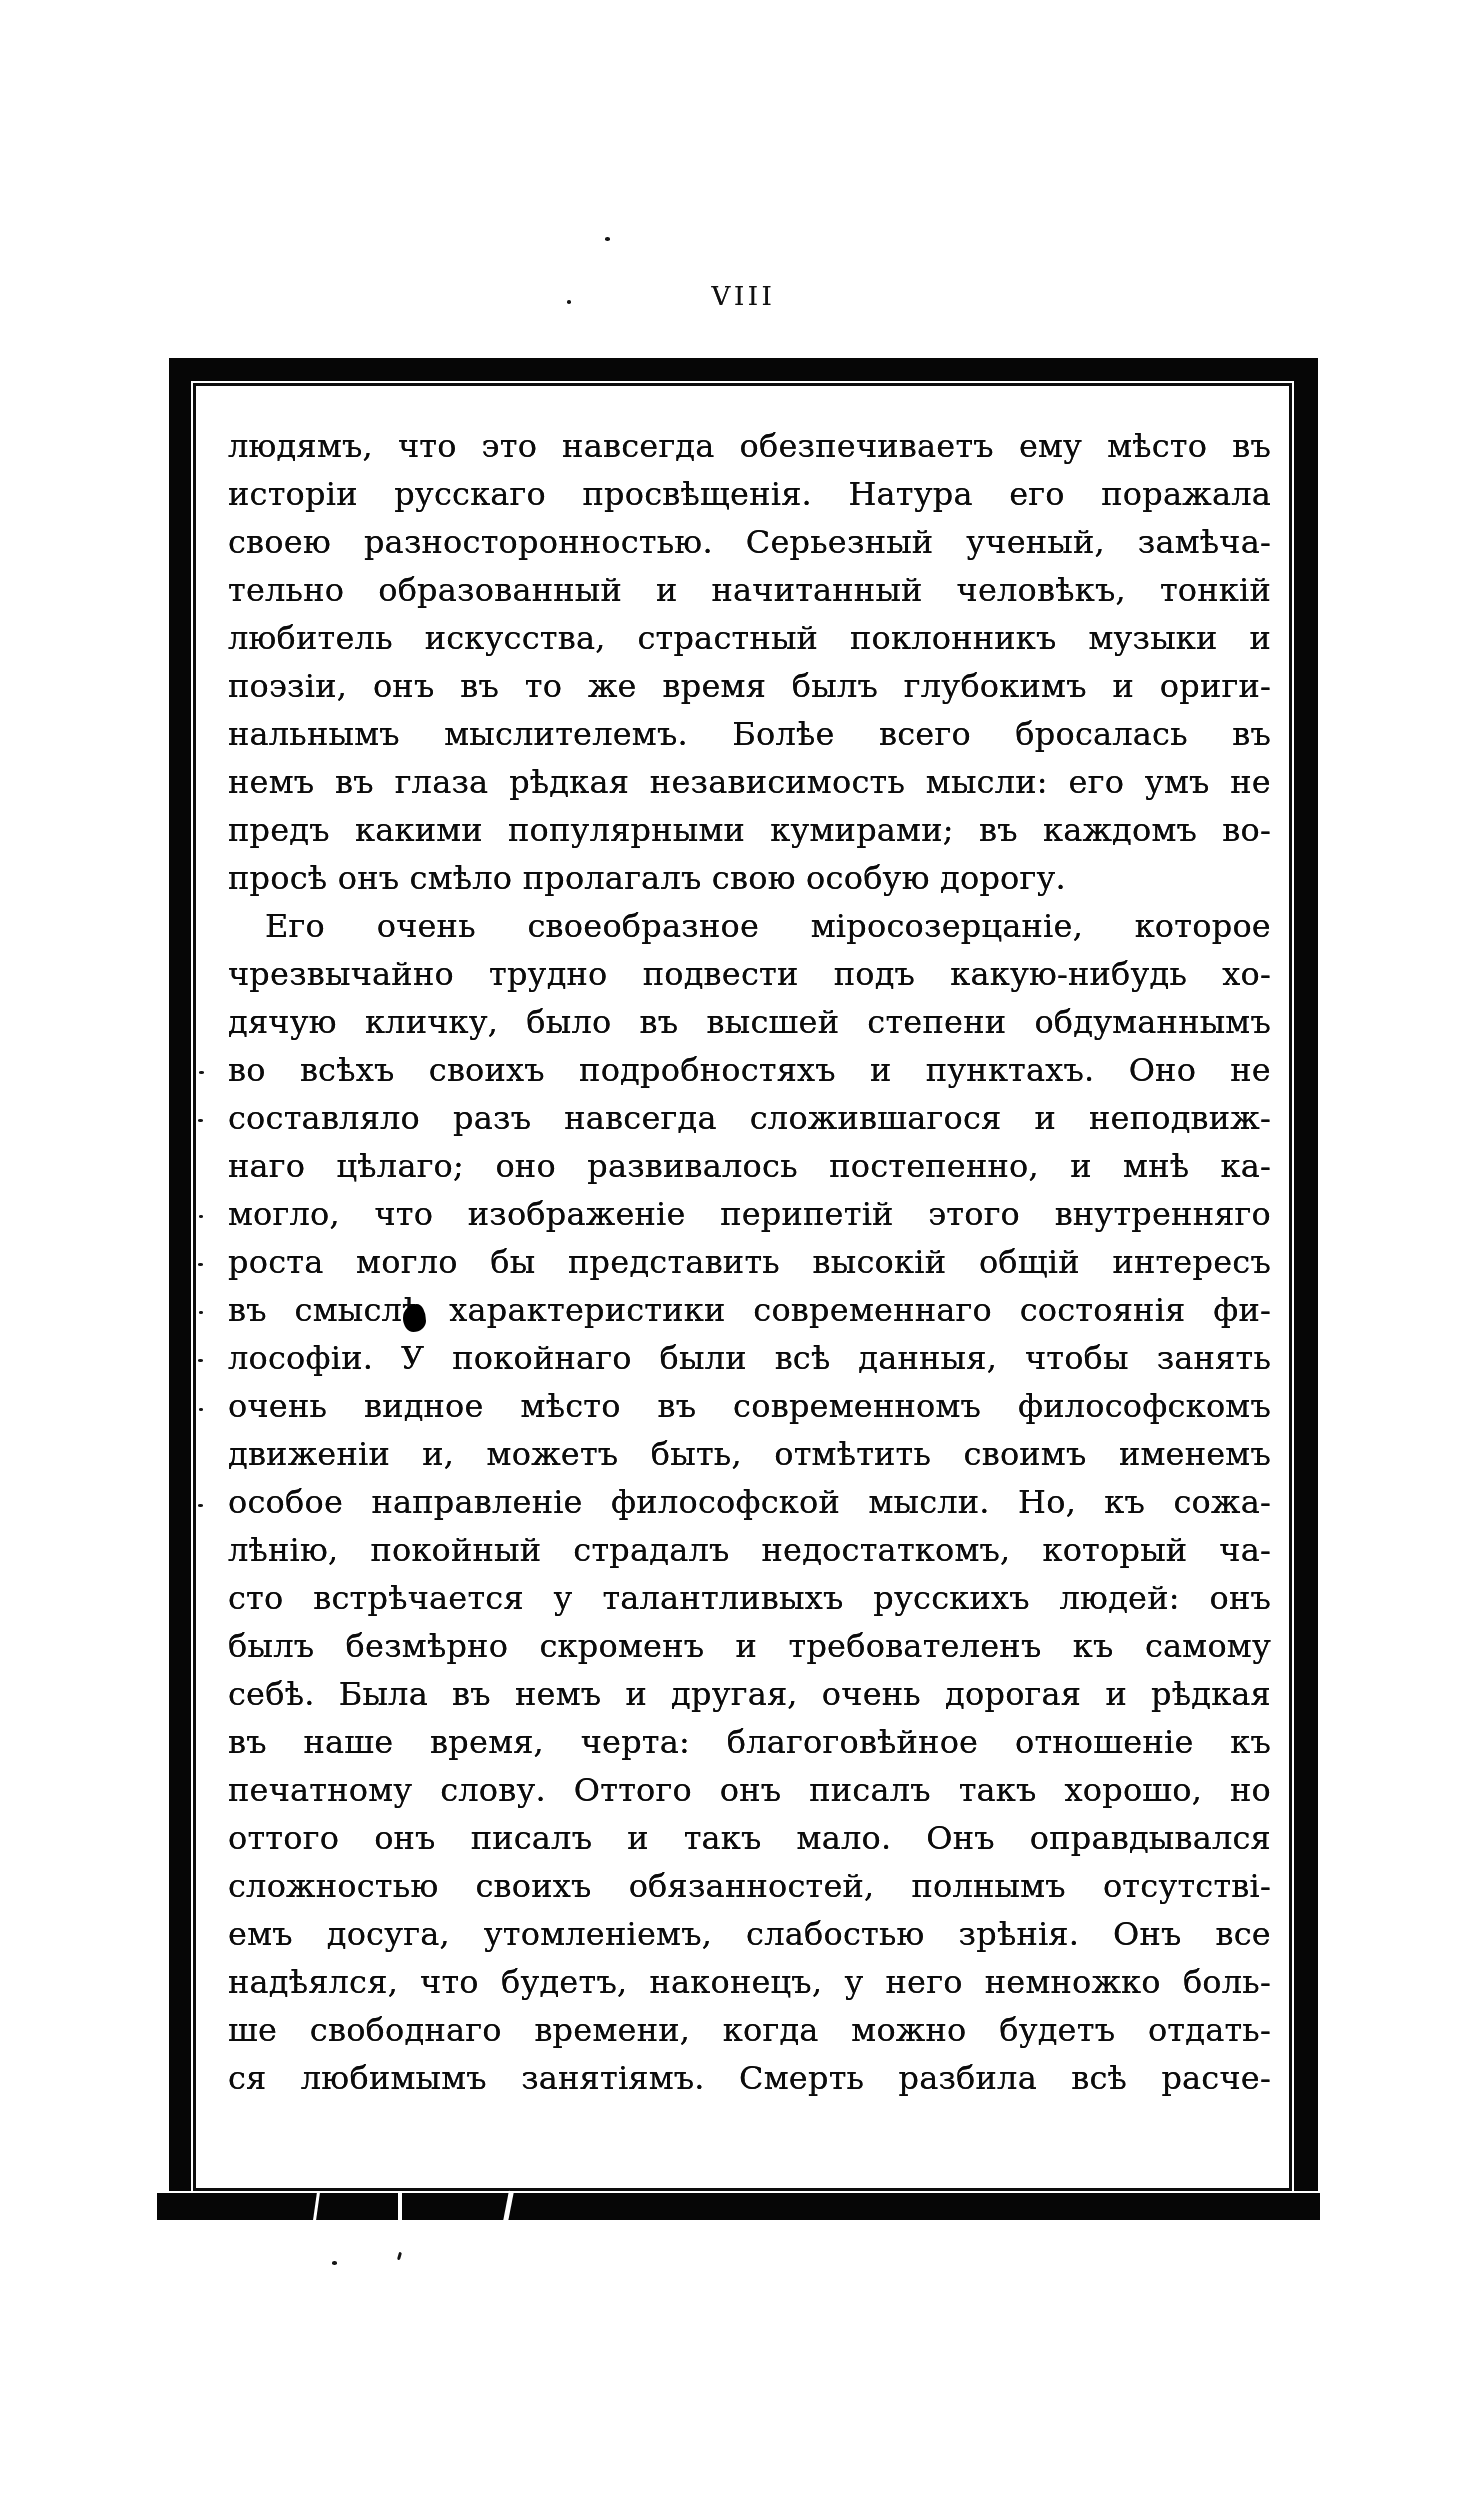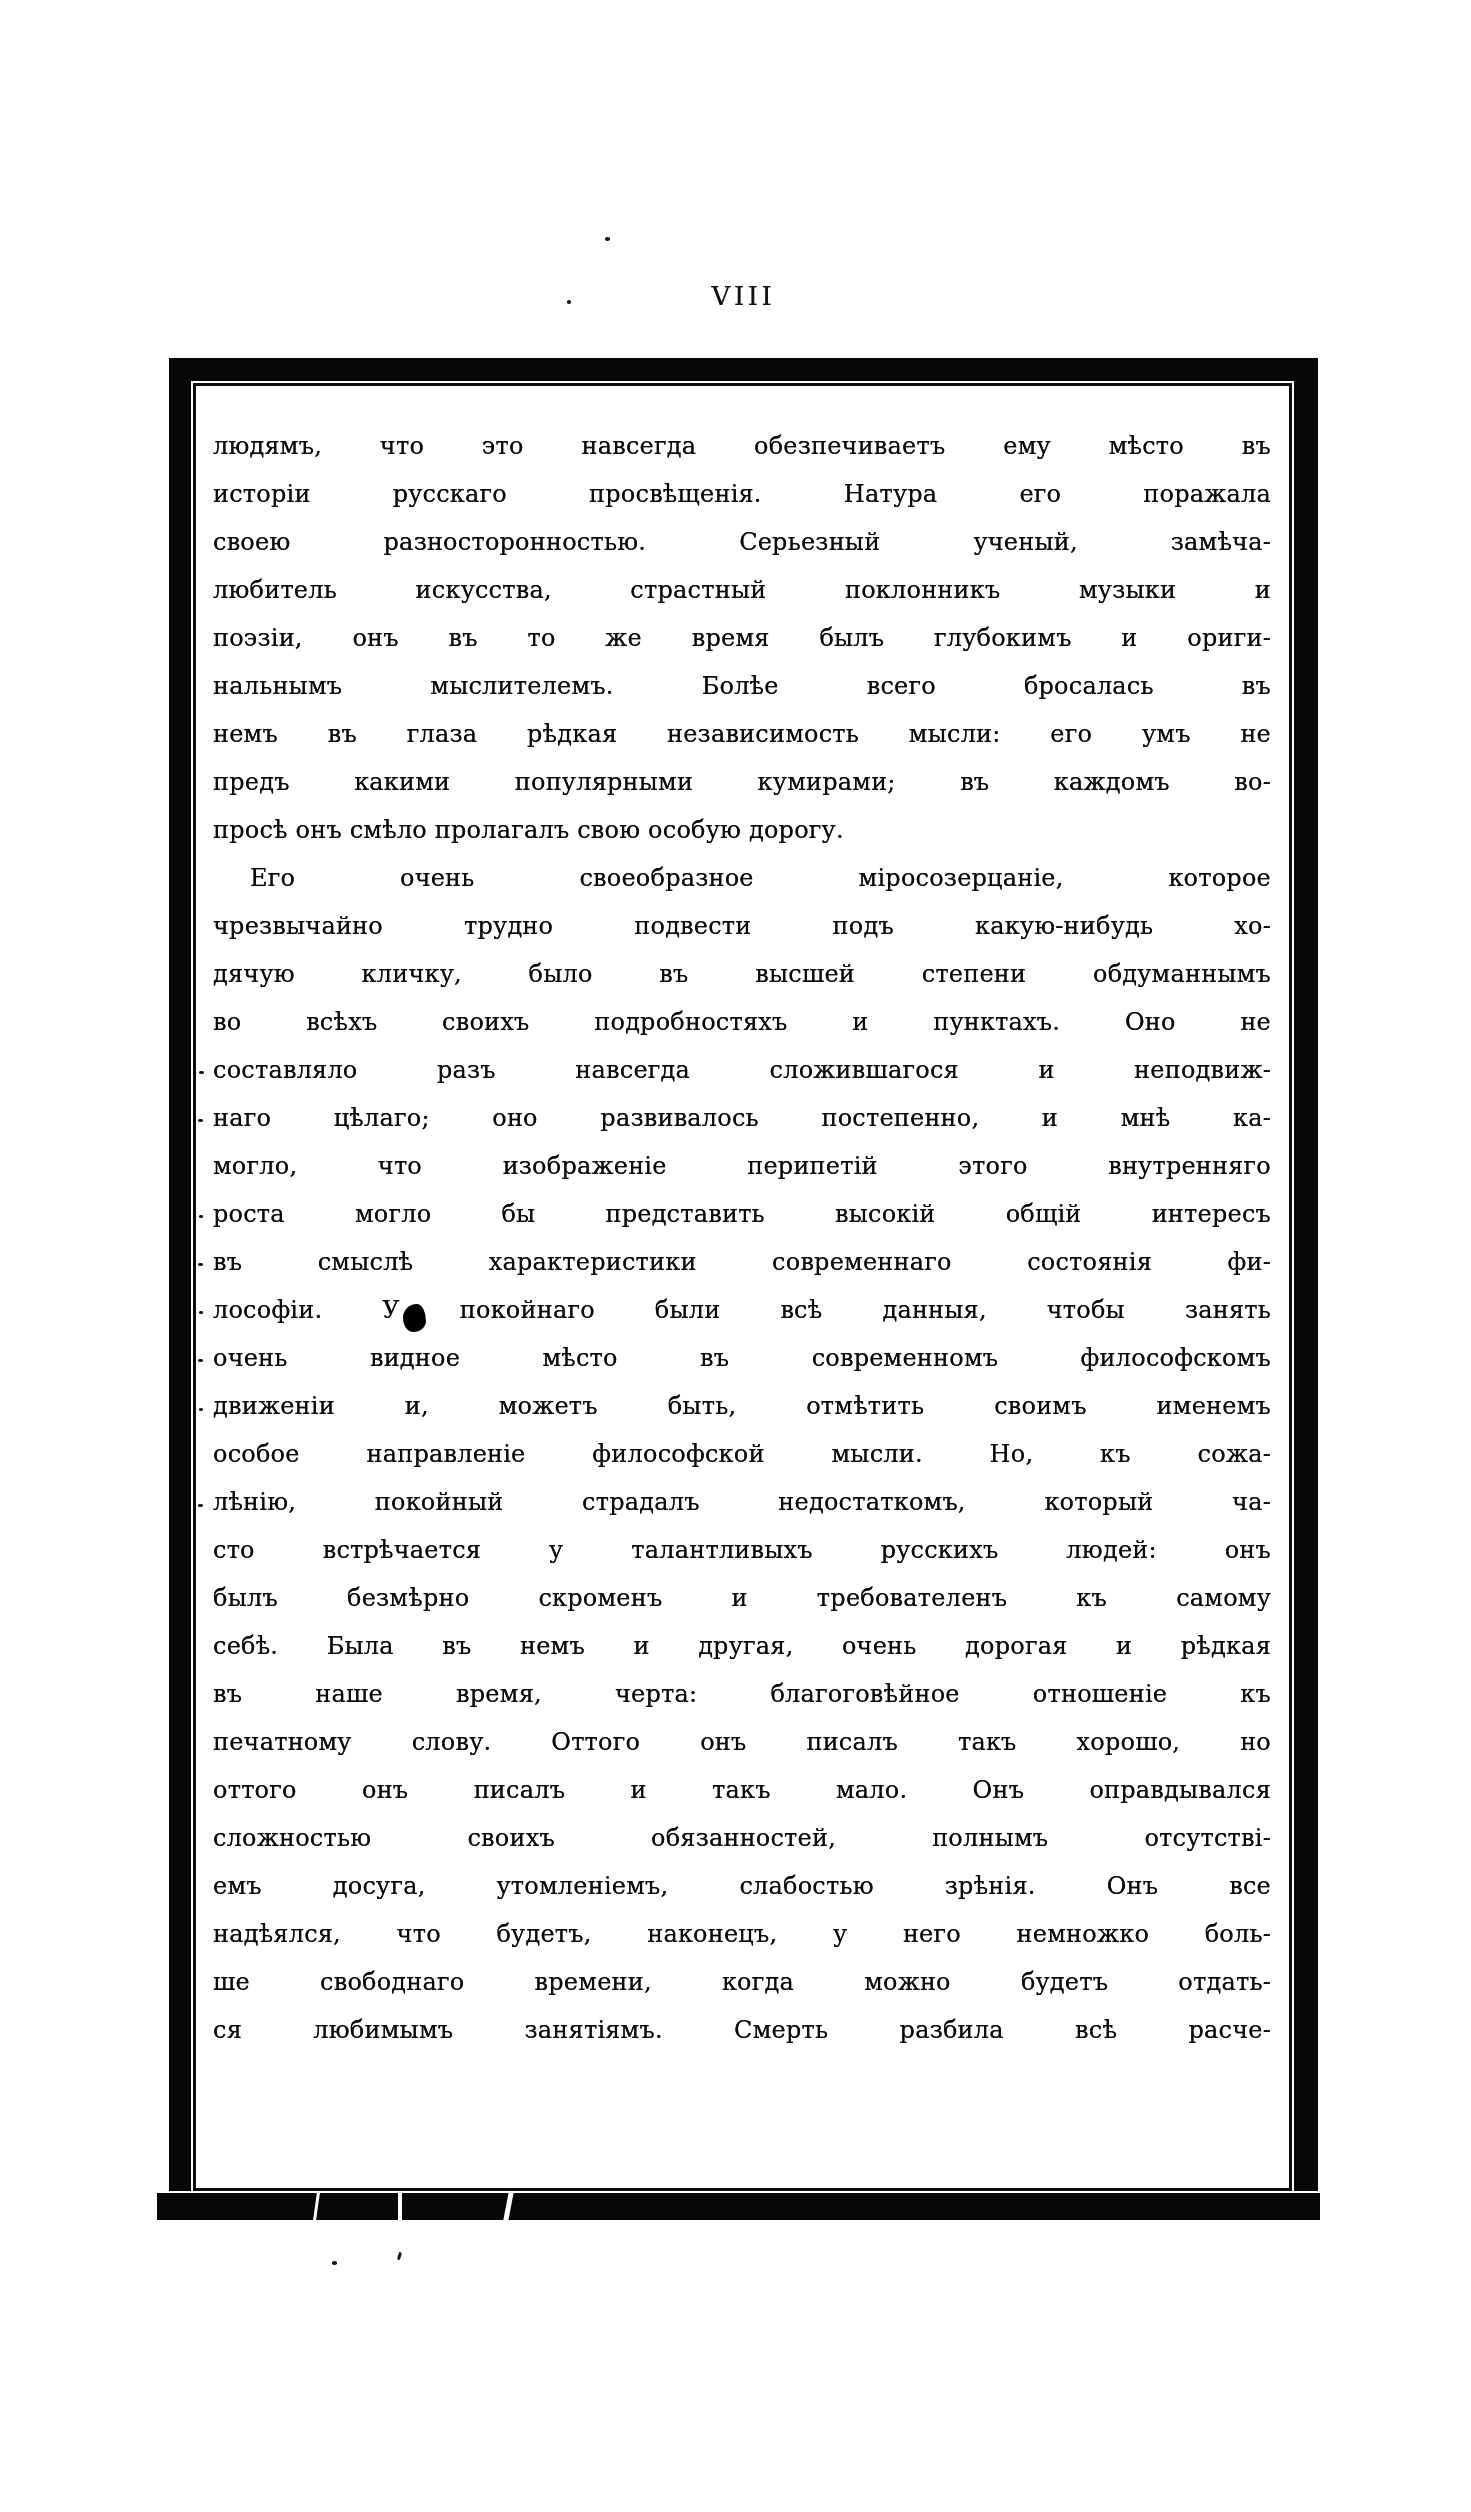--- a/index.html
+++ b/index.html
@@ -47,22 +47,22 @@
     bottom: 0;
     border: 3.6px solid #0d0d0d;
     pointer-events: none;
   }
   
   .textblock {
     position: absolute;
     left: 0;
     top: 0;
     right: 0;
-    padding: 41px 23px 0 22px;
-    font-size: 24px;
+    padding: 41px 23px 0 37px;
+    font-size: 32px;
     line-height: 48px;
     text-shadow: 0 0 0.6px rgba(0,0,0,.8);
     letter-spacing: 0.2px;
   }
   .text-line {
     text-align: justify;
     text-align-last: justify;
   }
   .para1 .text-line:last-child { text-align-last: left; }
   .para2 .text-line:first-child { text-indent: 37px; }
@@ -106,20 +106,21 @@
 
 <div class="pagenum">VIII</div>
 
 <div class="frame">
   <div class="keyline"></div>
   <div class="textblock">
     <div class="para para1">
         <div class="text-line">людямъ, что это навсегда обезпечиваетъ ему мѣсто въ</div>
         <div class="text-line">исторіи русскаго просвѣщенія. Натура его поражала</div>
         <div class="text-line">своею разносторонностью. Серьезный ученый, замѣча-</div>
+        <div class="text-line">тельно образованный и начитанный человѣкъ, тонкій</div>
         <div class="text-line">любитель искусства, страстный поклонникъ музыки и</div>
         <div class="text-line">поэзіи, онъ въ то же время былъ глубокимъ и ориги-</div>
         <div class="text-line">нальнымъ мыслителемъ. Болѣе всего бросалась въ</div>
         <div class="text-line">немъ въ глаза рѣдкая независимость мысли: его умъ не</div>
         <div class="text-line">предъ какими популярными кумирами; въ каждомъ во-</div>
         <div class="text-line">просѣ онъ смѣло пролагалъ свою особую дорогу.</div>
       </div>
     <div class="para para2">
         <div class="text-line">Его очень своеобразное міросозерцаніе, которое</div>
         <div class="text-line">чрезвычайно трудно подвести подъ какую-нибудь хо-</div>

